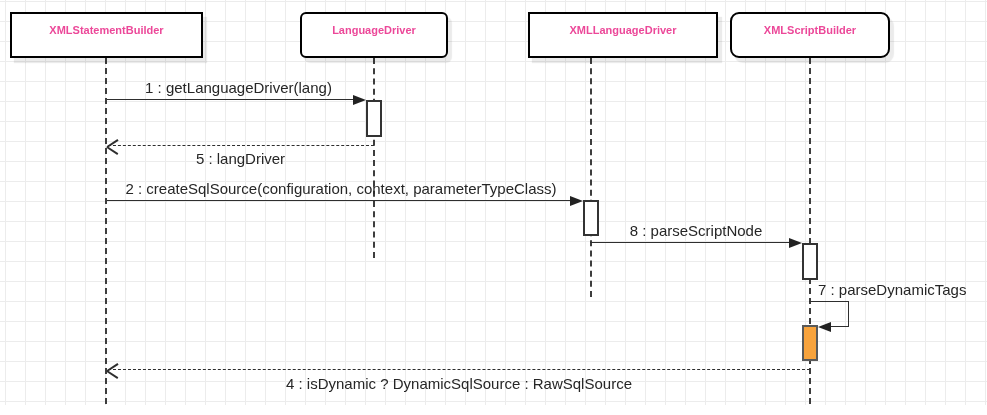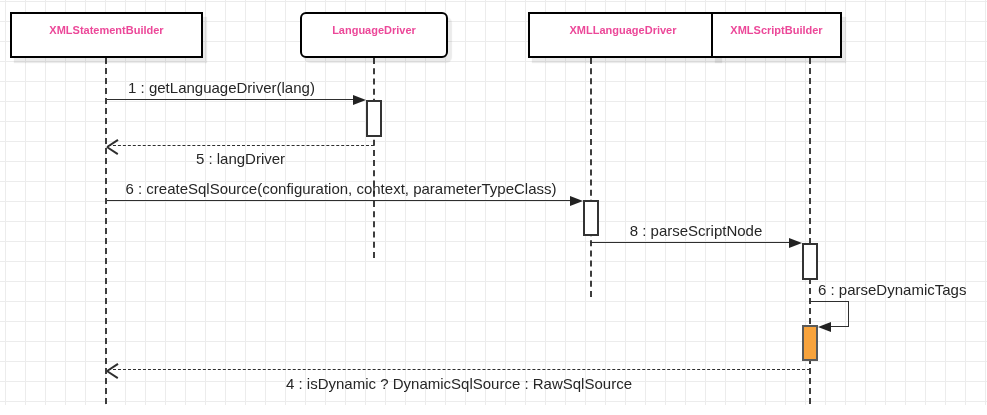--- a/index.html
+++ b/index.html
@@ -19,21 +19,21 @@
   
   .actor{
     position:absolute;top:12px;height:46px;background:#ffffff;border:2px solid #000;
     box-sizing:border-box;box-shadow:4px 5px 1px rgba(0,0,0,0.08);
     display:flex;justify-content:center;align-items:flex-start;
   }
   .actor span{font-weight:bold;font-size:11px;line-height:15px;padding-top:9px;color:#ec4899;white-space:nowrap;}
   #a0{left:10px;width:193px;}
   #a1{left:300px;width:148px;border-radius:6px;}
   #a2{left:500px;width:190px;margin-left:28px;}
-  #a3{left:711px;width:131px;}
+  #a3{left:730px;width:160px;border-radius:9px;}
 
   
   .lifeline{position:absolute;width:0;border-left:2px dashed #3d3d3d;}
   #l0{left:105px;top:58px;height:346px;}
   #l1{left:373px;top:58px;height:200px;}
   #l2{left:590px;top:58px;height:239px;}
   #l3{left:809px;top:58px;height:346px;}
 
   
   .activation{position:absolute;width:16px;background:#ffffff;border:2px solid #333;box-sizing:border-box;}
@@ -51,21 +51,21 @@
   .chev{position:absolute;width:13px;height:14px;}
   .chev::before,.chev::after{content:"";position:absolute;left:0;top:6.5px;width:13px;height:1.6px;background:#2e2e2e;transform-origin:0 50%;}
   .chev::before{transform:rotate(-33deg);}
   .chev::after{transform:rotate(33deg);}
 
   .mlabel{position:absolute;font-size:15px;line-height:17px;text-align:center;color:#262626;white-space:nowrap;}
 
   
   #m1-line{left:107px;top:99px;width:247px;}
   #m1-head{left:353px;top:94.5px;}
-  #m1-label{left:96px;top:79px;width:219px;padding-left:16px;}
+  #m1-label{left:113px;top:79px;width:219px;padding-left:16px;}
   
   #m2-line{left:108px;top:145px;width:266px;}
   #m2-head{left:107px;top:139px;}
   #m2-label{left:107px;top:150px;width:267px;}
   
   #m3-line{left:107px;top:200px;width:464px;}
   #m3-head{left:570px;top:195.5px;}
   #m3-label{left:99px;top:180px;width:484px;}
   
   #m4-line{left:590px;top:242px;width:200px;}
@@ -118,35 +118,35 @@
 
   <div>
     <div class="mline dashed" id="m2-line"></div>
     <div class="chev" id="m2-head"></div>
     <div class="mlabel" id="m2-label">5 : langDriver</div>
   </div>
 
   <div>
     <div class="mline" id="m3-line"></div>
     <div class="tri-r" id="m3-head"></div>
-    <div class="mlabel" id="m3-label">6 : createSqlSource(configuration, context, parameterTypeClass)</div>
+    <div class="mlabel" id="m3-label">2 : createSqlSource(configuration, context, parameterTypeClass)</div>
   </div>
 
   <div>
     <div class="mline" id="m4-line"></div>
     <div class="tri-r" id="m4-head"></div>
     <div class="mlabel" id="m4-label">8 : parseScriptNode</div>
   </div>
 
   <div>
     <div class="mline" id="m5-top"></div>
     <div class="vline" id="m5-right"></div>
     <div class="mline" id="m5-bottom"></div>
     <div class="tri-l" id="m5-head"></div>
-    <div class="mlabel" id="m5-label">6 : parseDynamicTags</div>
+    <div class="mlabel" id="m5-label">7 : parseDynamicTags</div>
   </div>
 
   <div>
     <div class="mline dashed" id="m6-line"></div>
     <div class="chev" id="m6-head"></div>
     <div class="mlabel" id="m6-label">4 : isDynamic ? DynamicSqlSource : RawSqlSource</div>
   </div>
 
   <div class="bottom-margin"></div>
 </div>

